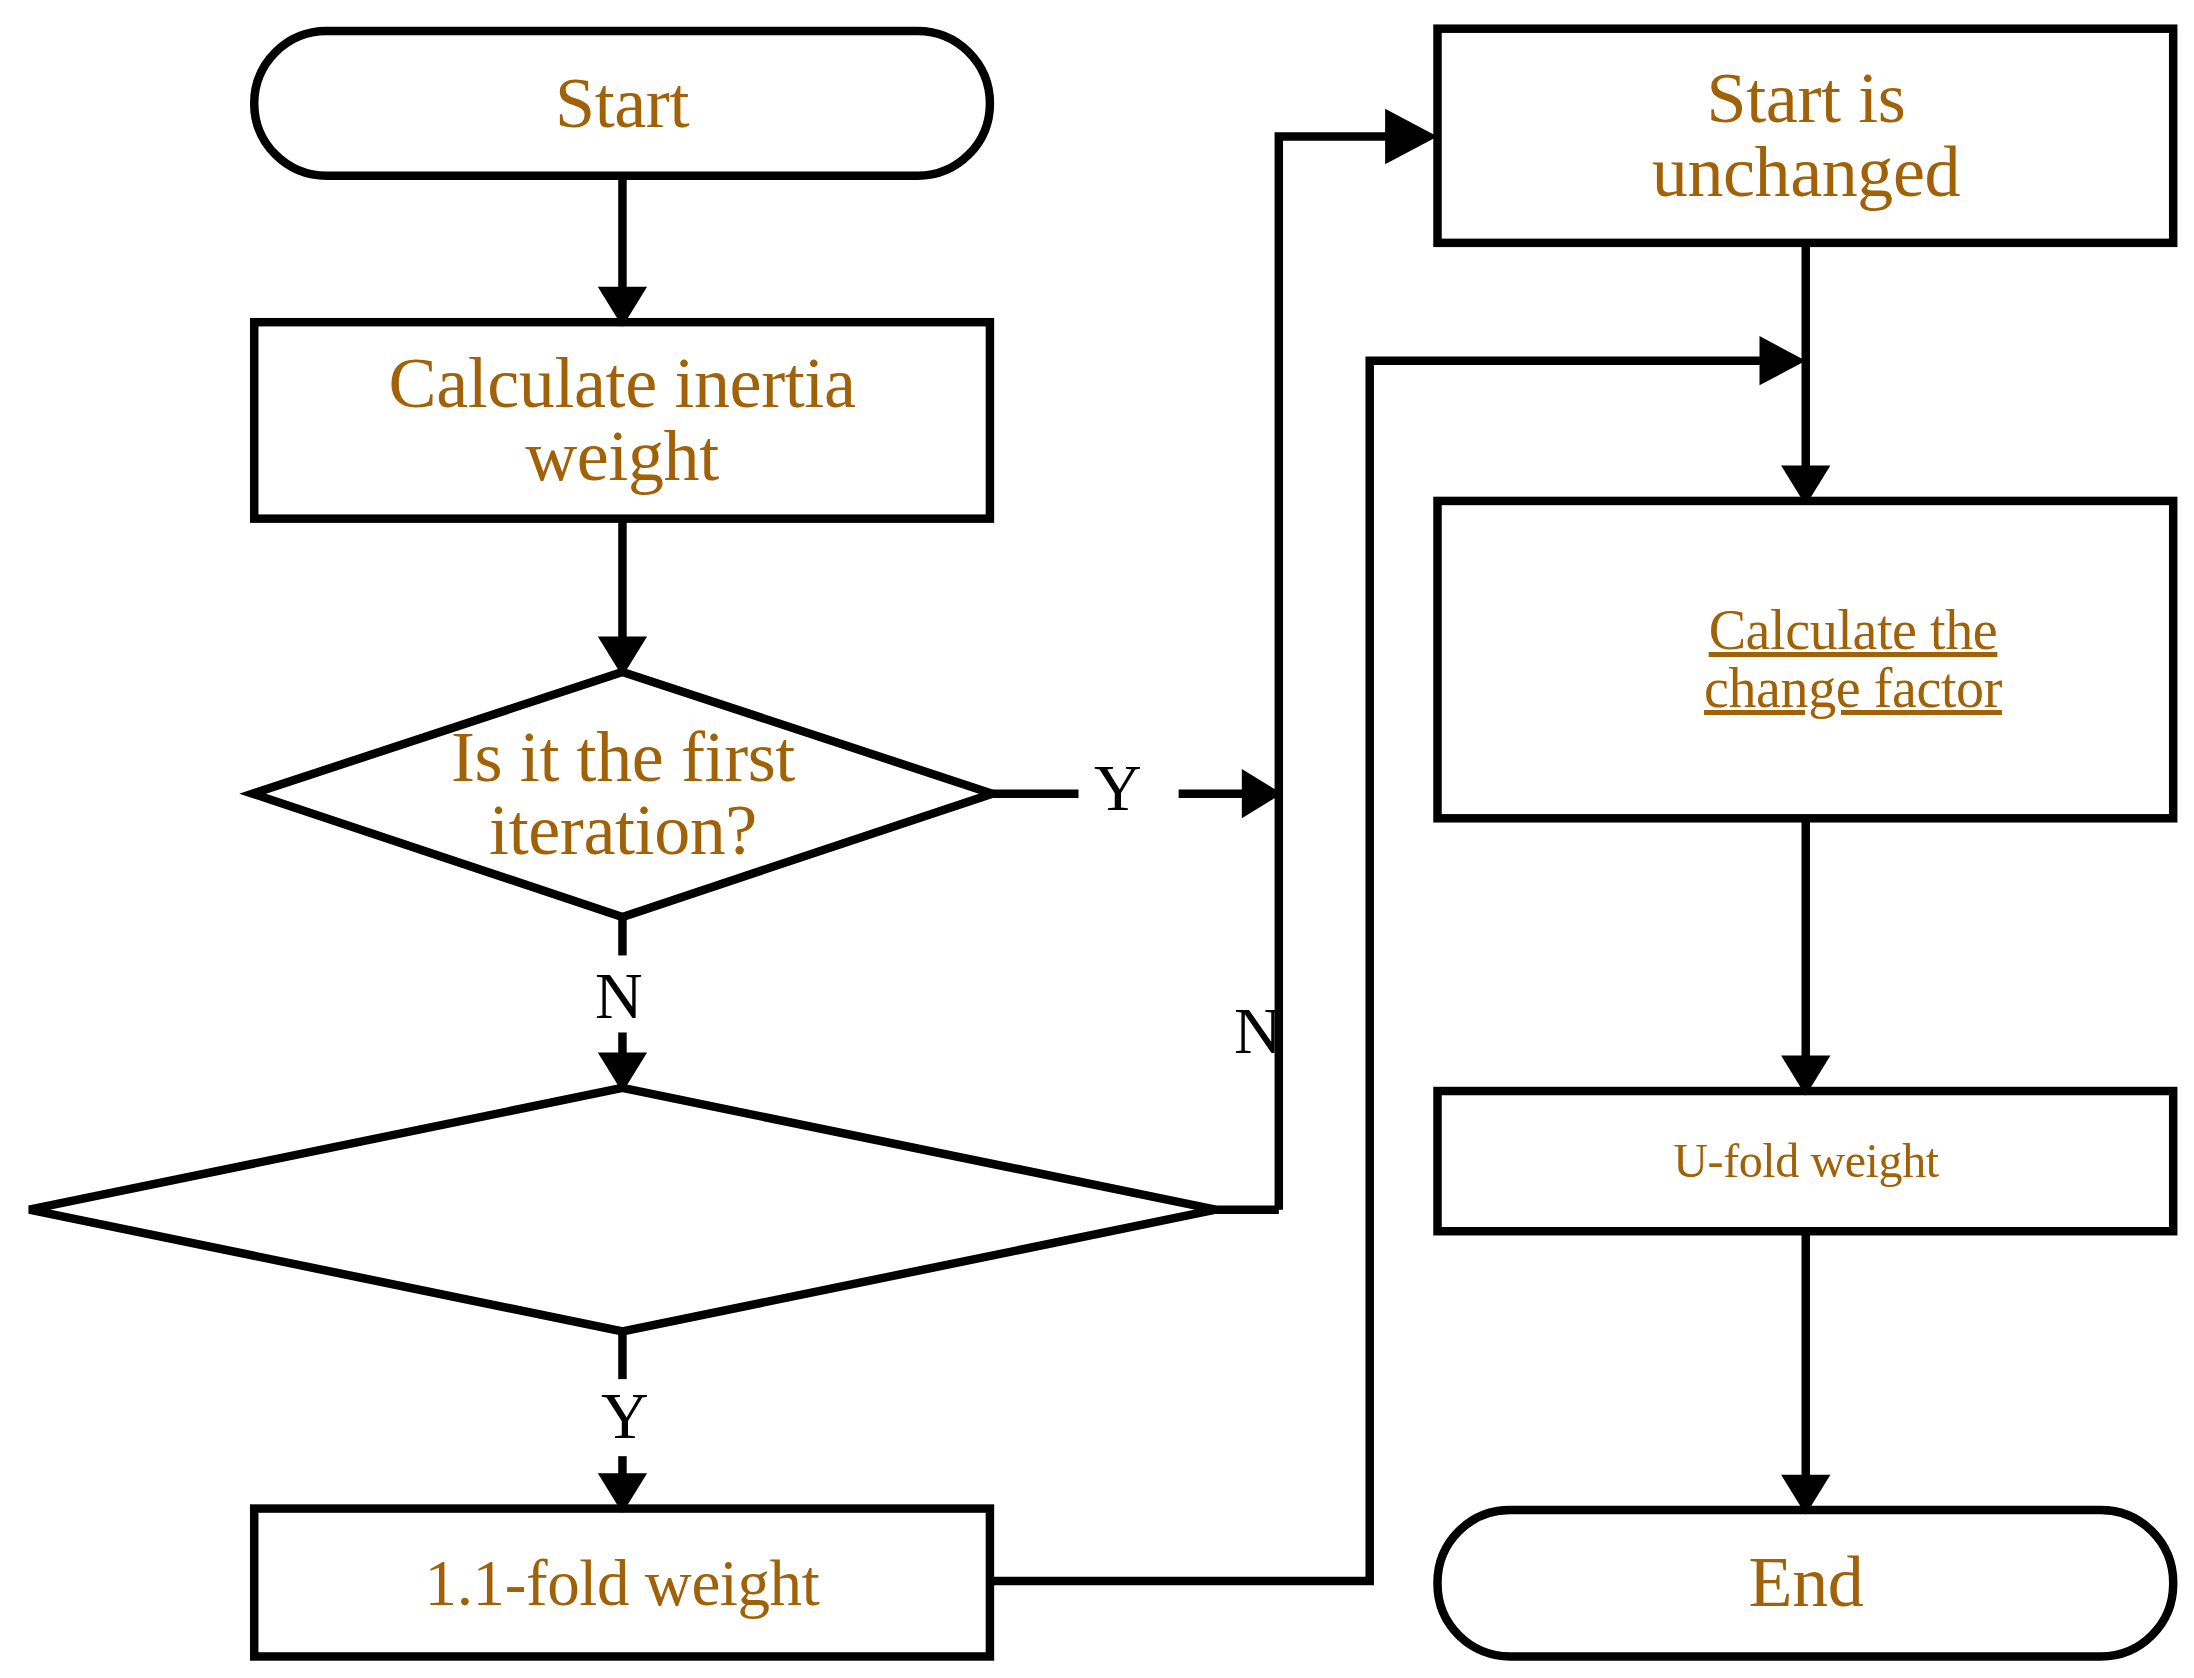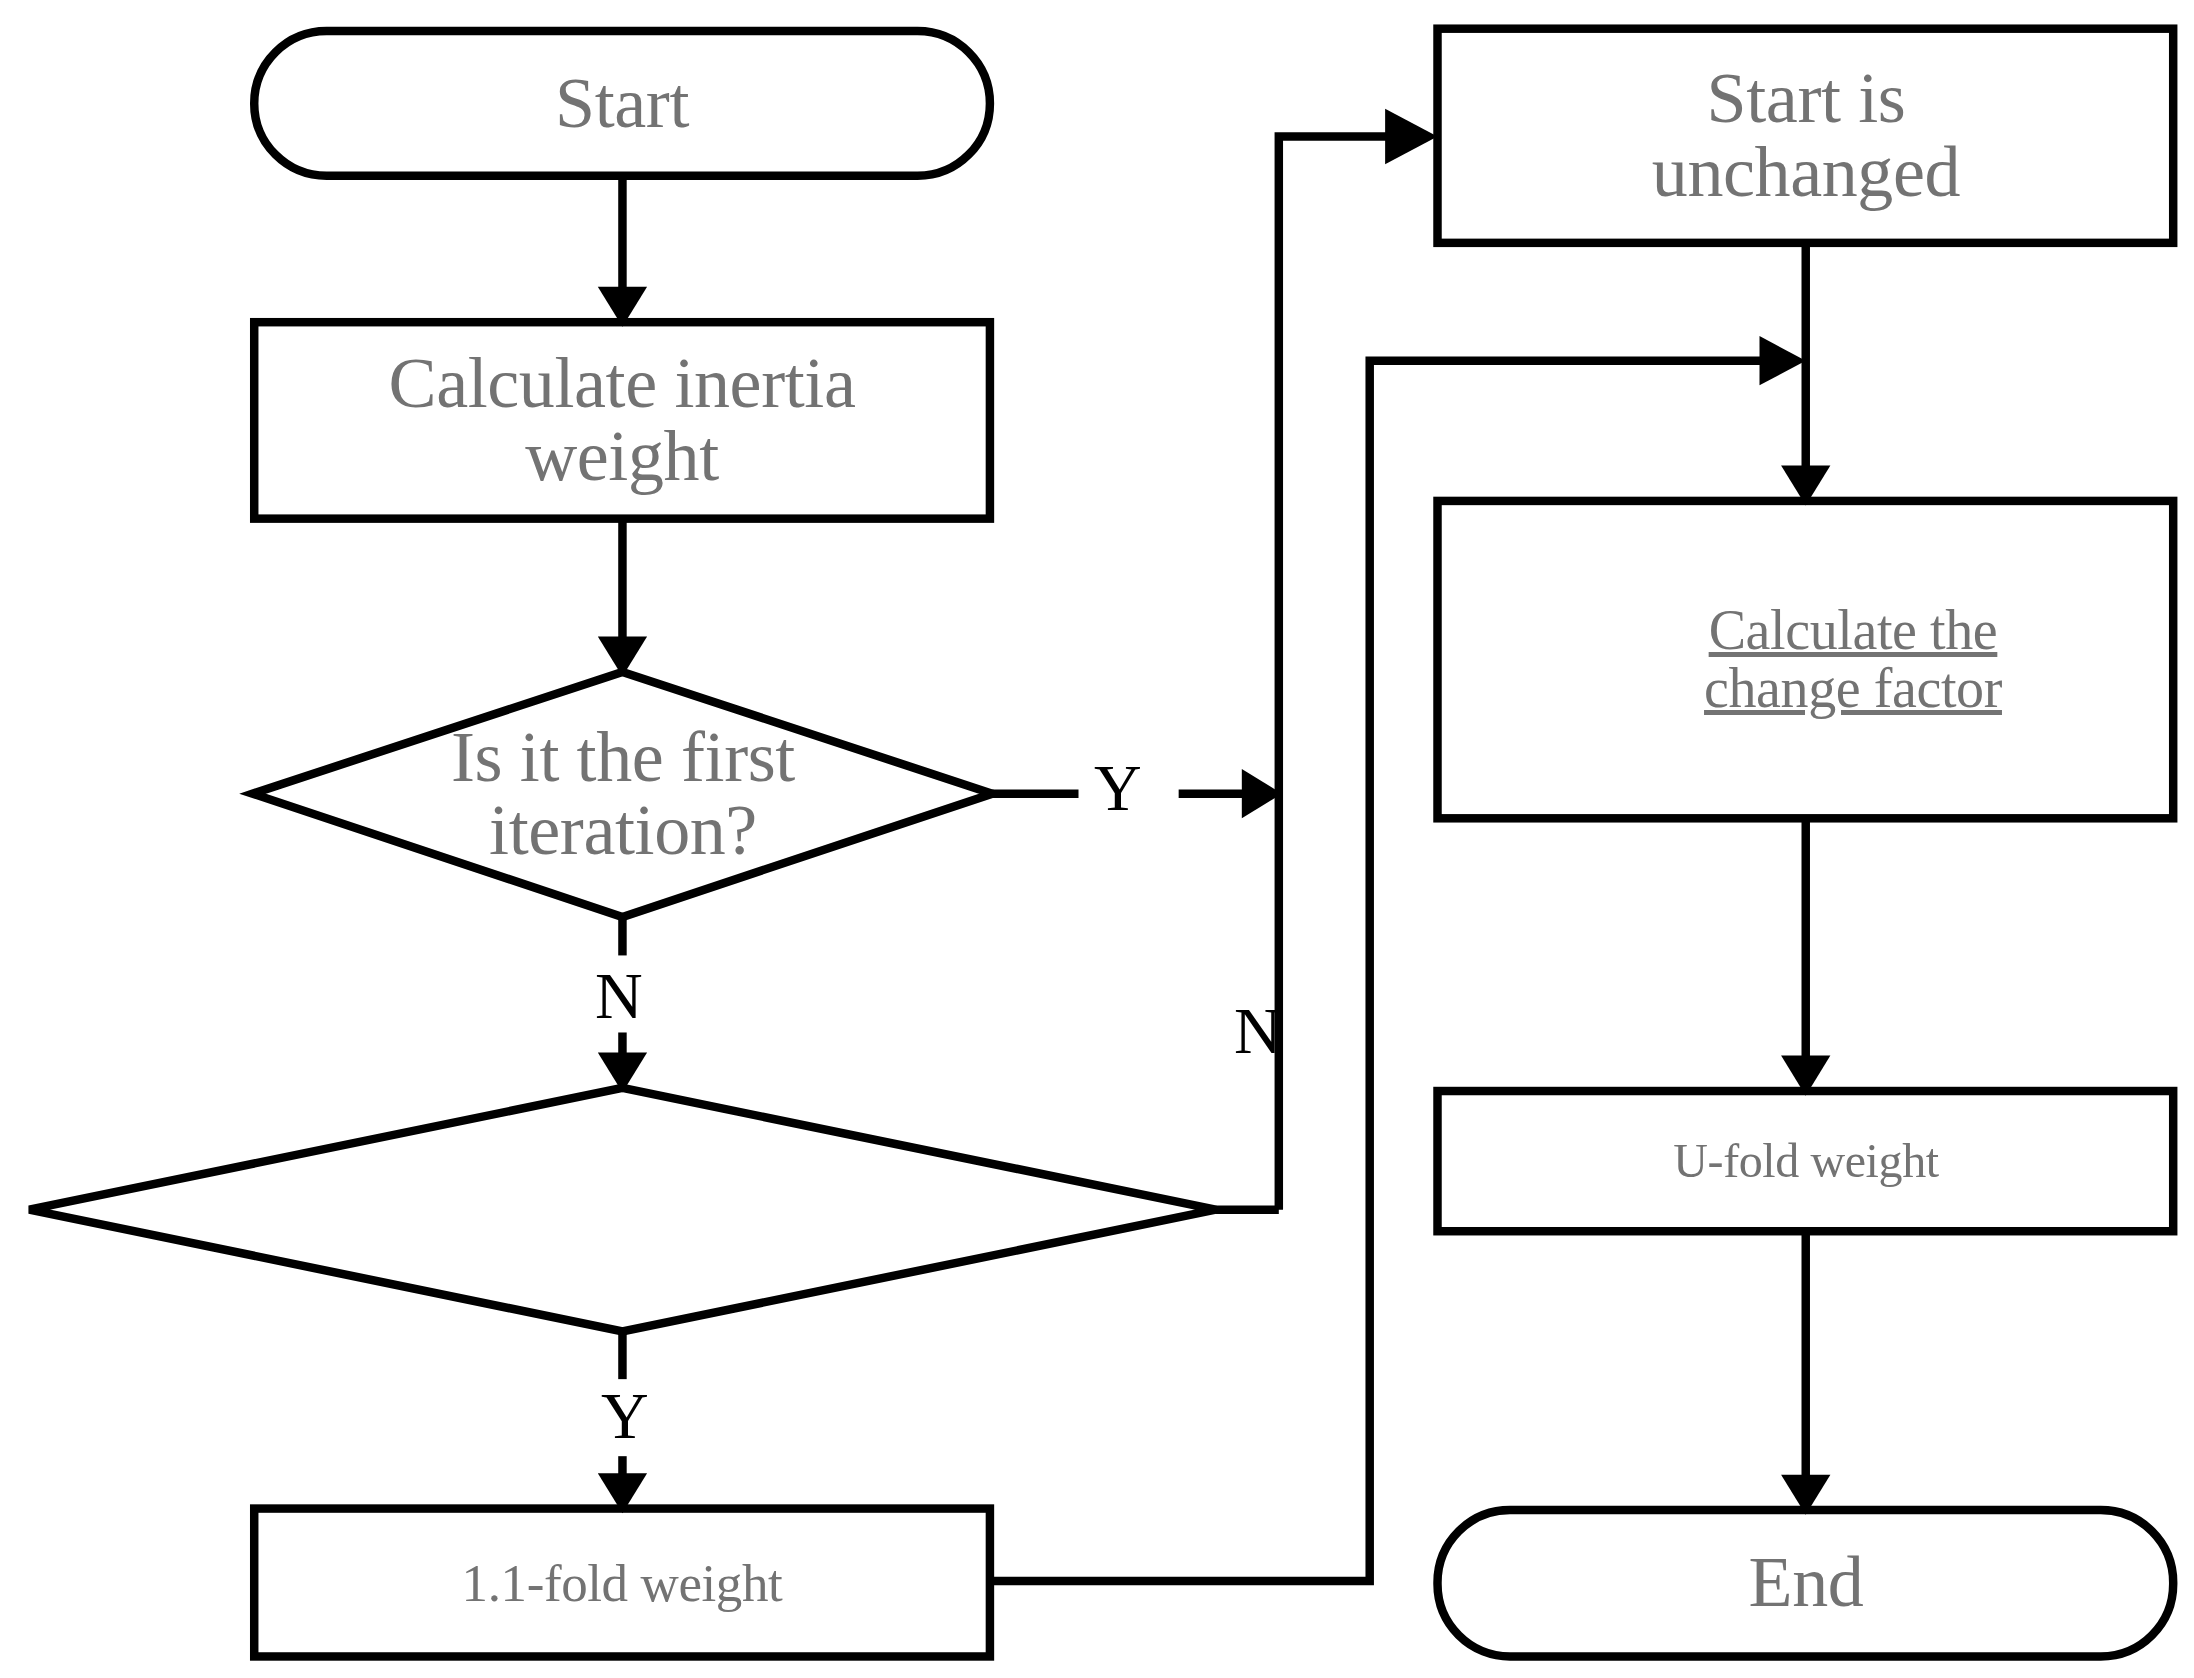--- a/index.html
+++ b/index.html
@@ -10,21 +10,21 @@
     font-family:"Liberation Serif", serif;
   }
   svg#flow{position:absolute;inset:0;width:2194px;height:1679px;display:block;}
   .shape-stroke{fill:#ffffff;stroke:#000000;stroke-width:11;}
   .edge{fill:none;stroke:#000000;stroke-width:11;stroke-linecap:butt;stroke-linejoin:miter;}
   .arrowhead{fill:#000000;stroke:none;}
   .node-label{
     position:absolute;
     display:flex;align-items:center;justify-content:center;
     text-align:center;
-    color:#737373;
+    color:#a16207;
     font-family:"Liberation Serif", serif;
     line-height:1.02;
     letter-spacing:-0.4px;
     white-space:pre-line;
     pointer-events:none;
   }
   .edge-label{
     position:absolute;
     color:#000000;
     font-family:"Liberation Serif", serif;
@@ -118,21 +118,21 @@
 
   <div class="node-label" style="left:254px;top:31px;width:736px;height:145px;font-size:72px;">Start</div>
 
   <div class="node-label" style="left:253px;top:686px;width:740px;height:216px;font-size:72px;">Is it the first
 iteration?</div>
 
   <div class="node-label" style="left:254px;top:322px;width:736px;height:196px;font-size:72px;">Calculate inertia
 weight</div>
 
 
-  <div class="node-label" style="left:254px;top:1509px;width:736px;height:148px;font-size:53px;">1.1-fold weight</div>
+  <div class="node-label" style="left:254px;top:1509px;width:736px;height:148px;font-size:65px;">1.1-fold weight</div>
 
   <div class="node-label" style="left:1438px;top:28.5px;width:736px;height:214px;font-size:72px;">Start is
 unchanged</div>
 
   <div class="node-label" style="left:1485px;top:501px;width:736px;height:317px;font-size:56px;text-decoration:underline;">Calculate the
 change factor</div>
 
   <div class="node-label" style="left:1438px;top:1091px;width:736px;height:140px;font-size:48px;">U-fold weight</div>
 
   <div class="node-label" style="left:1438px;top:1510px;width:736px;height:146px;font-size:72px;">End</div>

